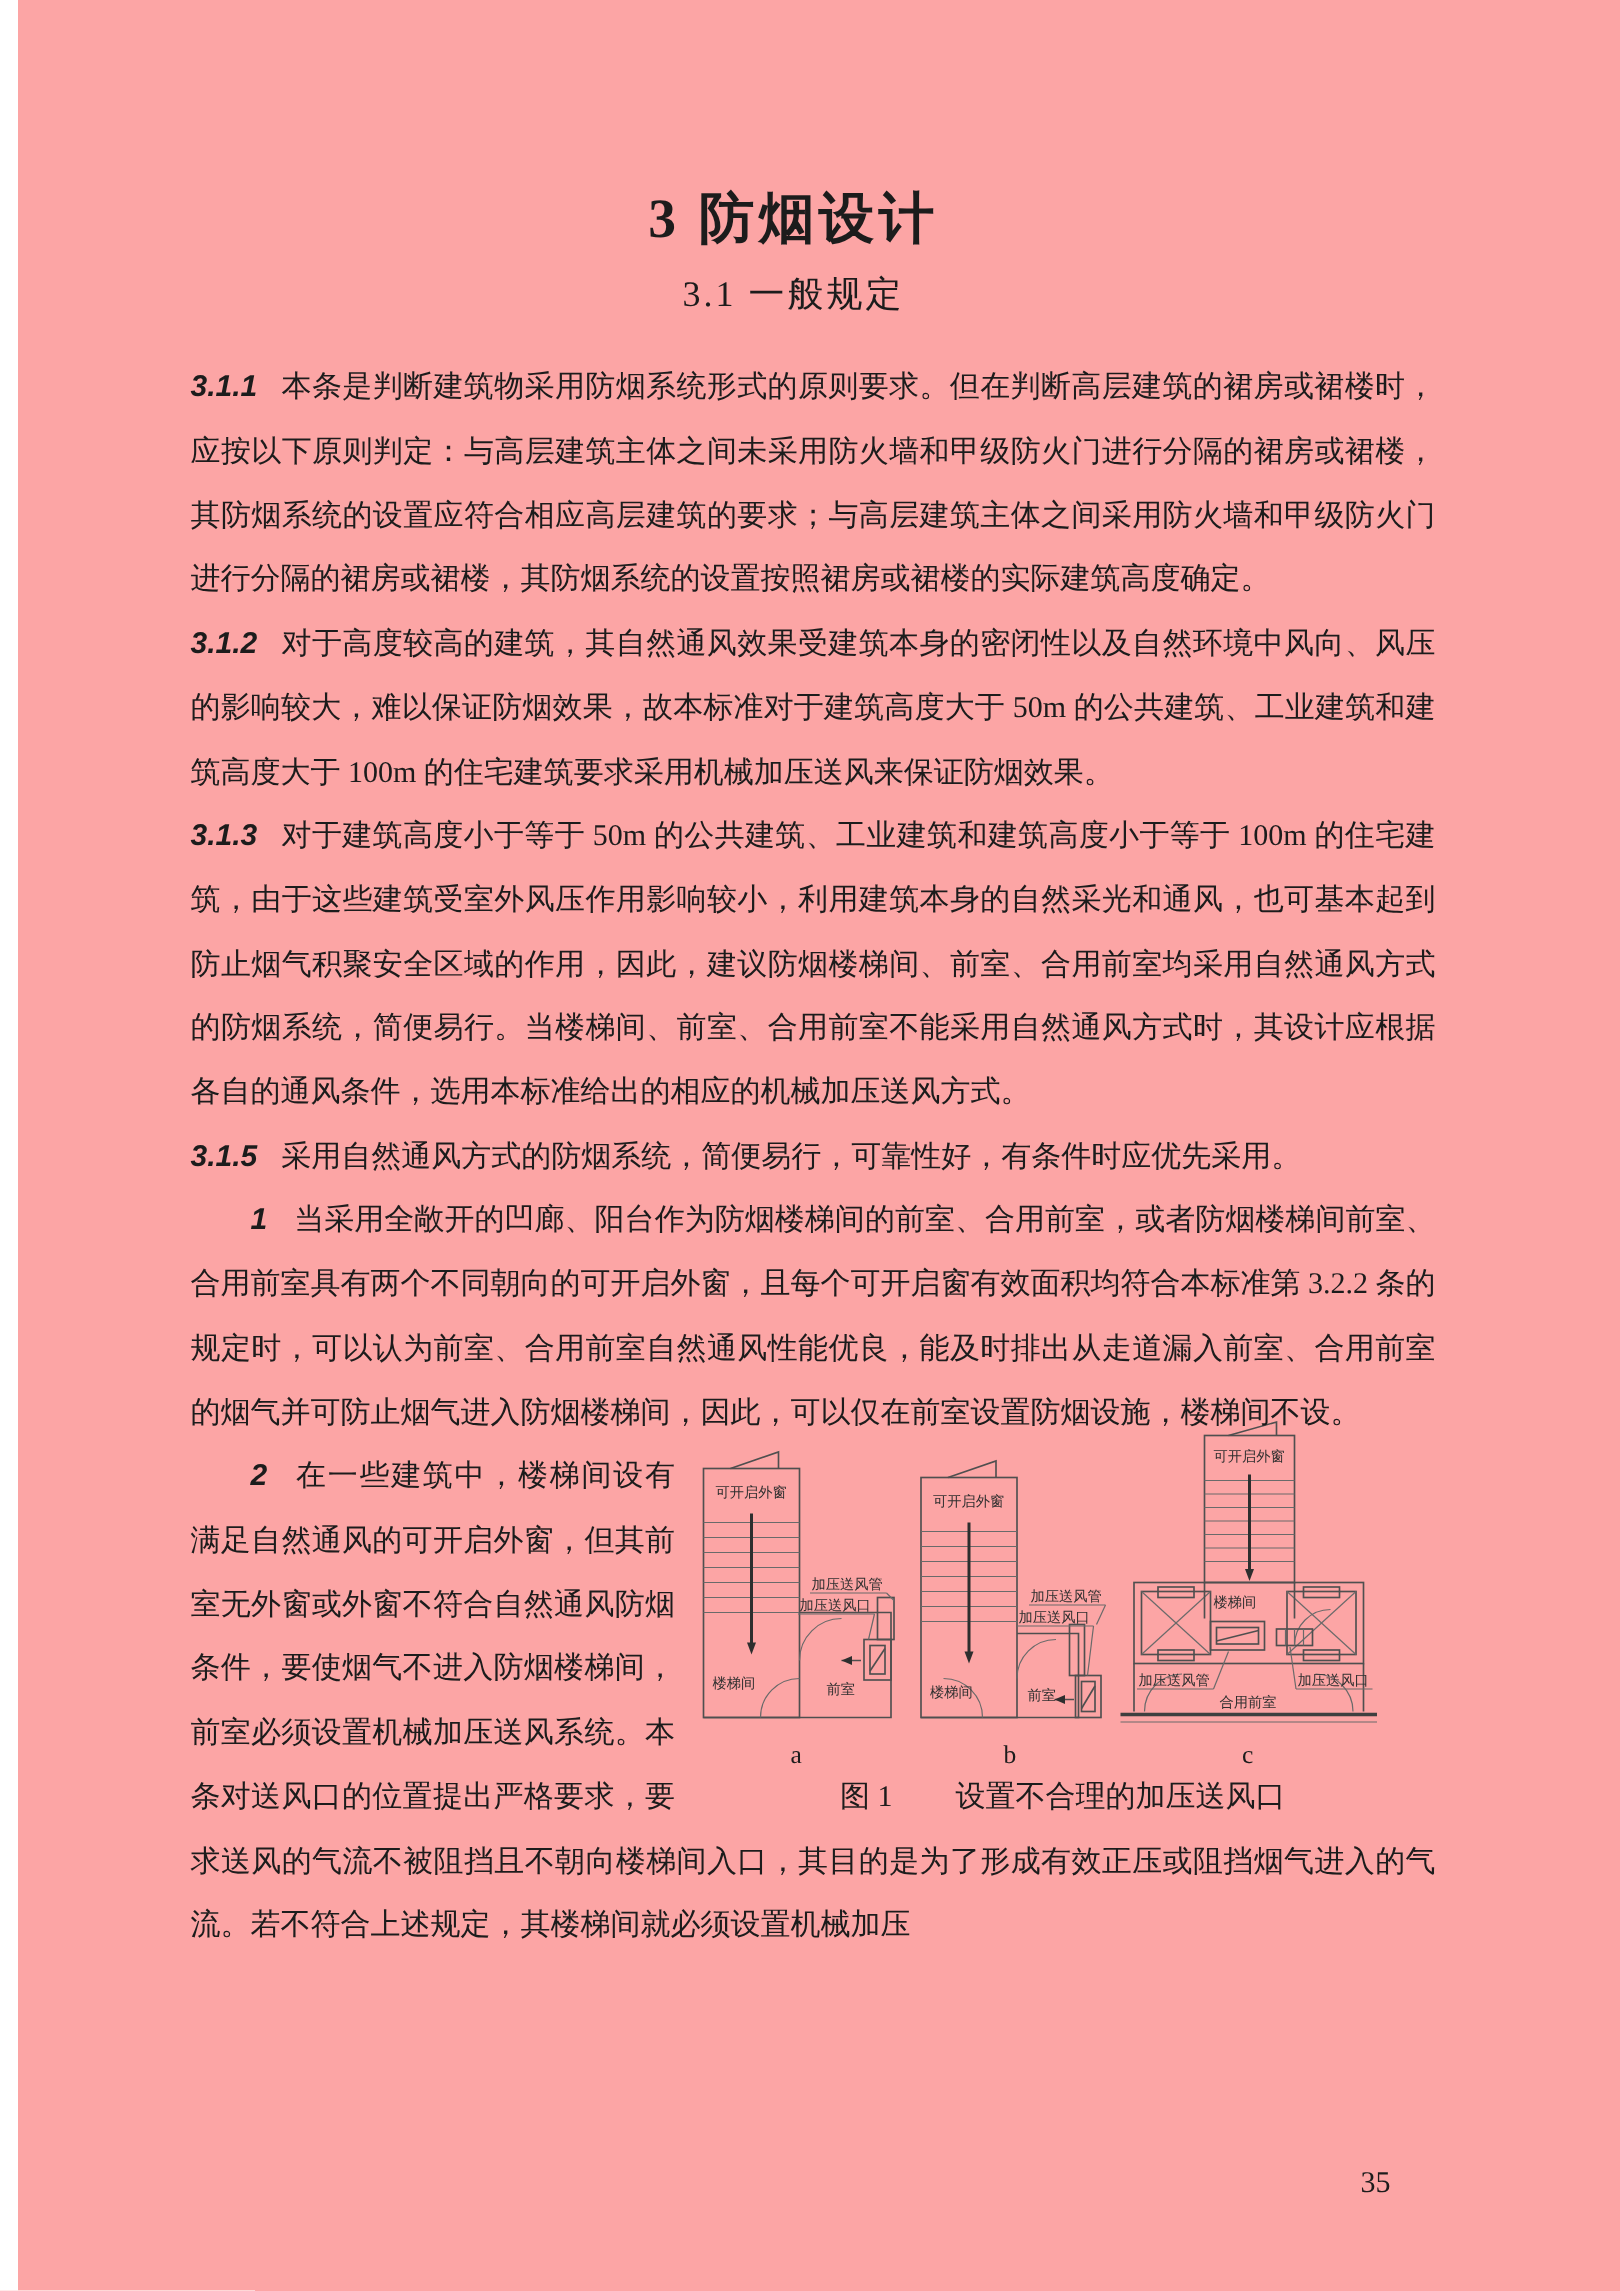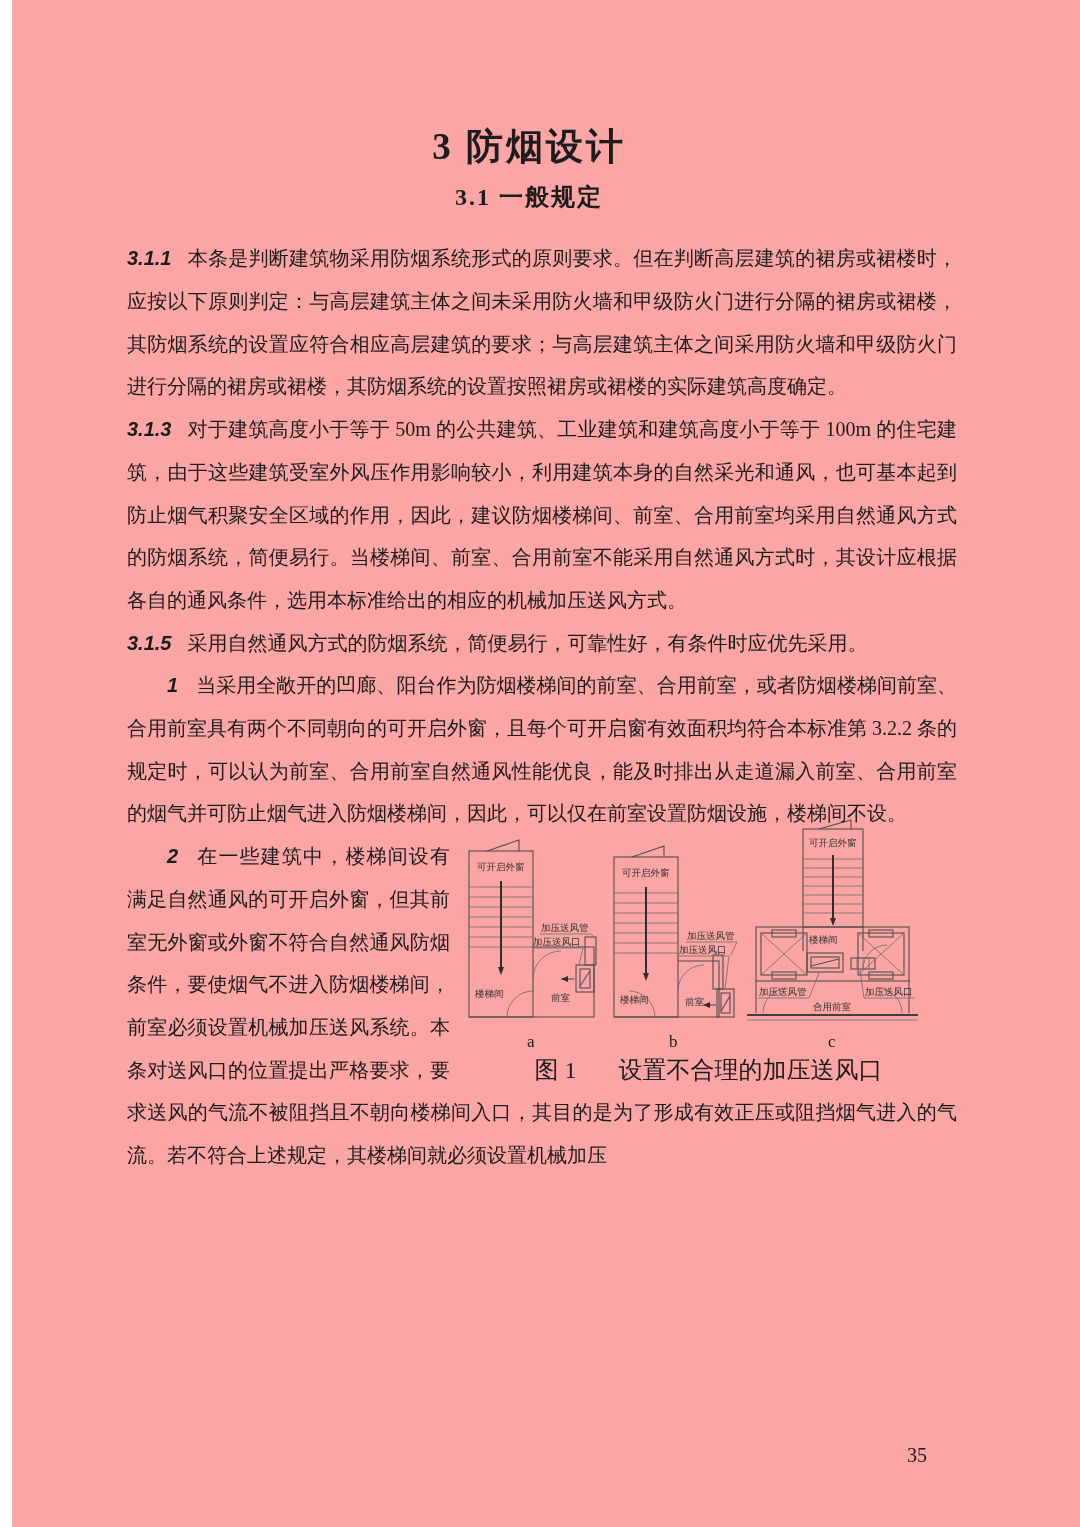--- a/index.html
+++ b/index.html
@@ -12,21 +12,21 @@
     padding:126px 135px 0 115px;
     font-family:"Liberation Serif","DejaVu Serif",serif;
     color:#1c1c1c;
     margin-left:12px;
   }
   h1.chapter{
     font-size:37px;line-height:1.15;font-weight:700;
     text-align:center;margin:0 0 14px -26px;letter-spacing:3px;
   }
   h2.section{
-    font-size:24px;line-height:1.2;font-weight:700;
+    font-size:24px;line-height:1.2;font-weight:400;
     text-align:center;margin:0 0 26px -26px;letter-spacing:2px;
   }
   p.para{
     margin:0;
     font-size:20px;
     line-height:42.7px;
     text-align:justify;
     text-justify:inter-character;
   }
   p.para .num{
@@ -41,21 +41,21 @@
     float:right;
     width:497px;
     margin:-18px 0 0 10px;
     text-indent:0;
     display:block;
   }
   .figwrap svg{display:block;width:497px;height:240px;}
   .caption{
     display:block;
     text-align:center;
-    font-size:24px;
+    font-size:20px;
     line-height:26px;
     text-indent:0;
     white-space:nowrap;
   }
   .caption .capgap{display:inline-block;width:42px;}
   .pageno{
     position:absolute;
     top:1444px;right:165px;
     font-size:20px;
     color:#1c1c1c;
@@ -72,20 +72,21 @@
 </head>
 <body>
 
 <div class="page">
 
   <h1 class="chapter">3 防烟设计</h1>
   <h2 class="section">3.1 一般规定</h2>
 
   <p class="para"><b class="num">3.1.1</b><span>本条是判断建筑物采用防烟系统形式的原则要求。但在判断高层建筑的裙房或裙楼时，应按以下原则判定：与高层建筑主体之间未采用防火墙和甲级防火门进行分隔的裙房或裙楼，其防烟系统的设置应符合相应高层建筑的要求；与高层建筑主体之间采用防火墙和甲级防火门进行分隔的裙房或裙楼，其防烟系统的设置按照裙房或裙楼的实际建筑高度确定。</span></p>
 
+  <p class="para"><b class="num">3.1.2</b><span>对于高度较高的建筑，其自然通风效果受建筑本身的密闭性以及自然环境中风向、风压的影响较大，难以保证防烟效果，故本标准对于建筑高度大于 50m 的公共建筑、工业建筑和建筑高度大于 100m 的住宅建筑要求采用机械加压送风来保证防烟效果。</span></p>
 
   <p class="para"><b class="num">3.1.3</b><span>对于建筑高度小于等于 50m 的公共建筑、工业建筑和建筑高度小于等于 100m 的住宅建筑，由于这些建筑受室外风压作用影响较小，利用建筑本身的自然采光和通风，也可基本起到防止烟气积聚安全区域的作用，因此，建议防烟楼梯间、前室、合用前室均采用自然通风方式的防烟系统，简便易行。当楼梯间、前室、合用前室不能采用自然通风方式时，其设计应根据各自的通风条件，选用本标准给出的相应的机械加压送风方式。</span></p>
 
   <p class="para"><b class="num">3.1.5</b><span>采用自然通风方式的防烟系统，简便易行，可靠性好，有条件时应优先采用。</span></p>
 
   <p class="para indent"><b class="num">1</b><span>当采用全敞开的凹廊、阳台作为防烟楼梯间的前室、合用前室，或者防烟楼梯间前室、合用前室具有两个不同朝向的可开启外窗，且每个可开启窗有效面积均符合本标准第 3.2.2 条的规定时，可以认为前室、合用前室自然通风性能优良，能及时排出从走道漏入前室、合用前室的烟气并可防止烟气进入防烟楼梯间，因此，可以仅在前室设置防烟设施，楼梯间不设。</span></p>
 
   <p class="para indent"><span class="figwrap">
         <svg viewBox="0 -12 495 240" xmlns="http://www.w3.org/2000/svg">
 

